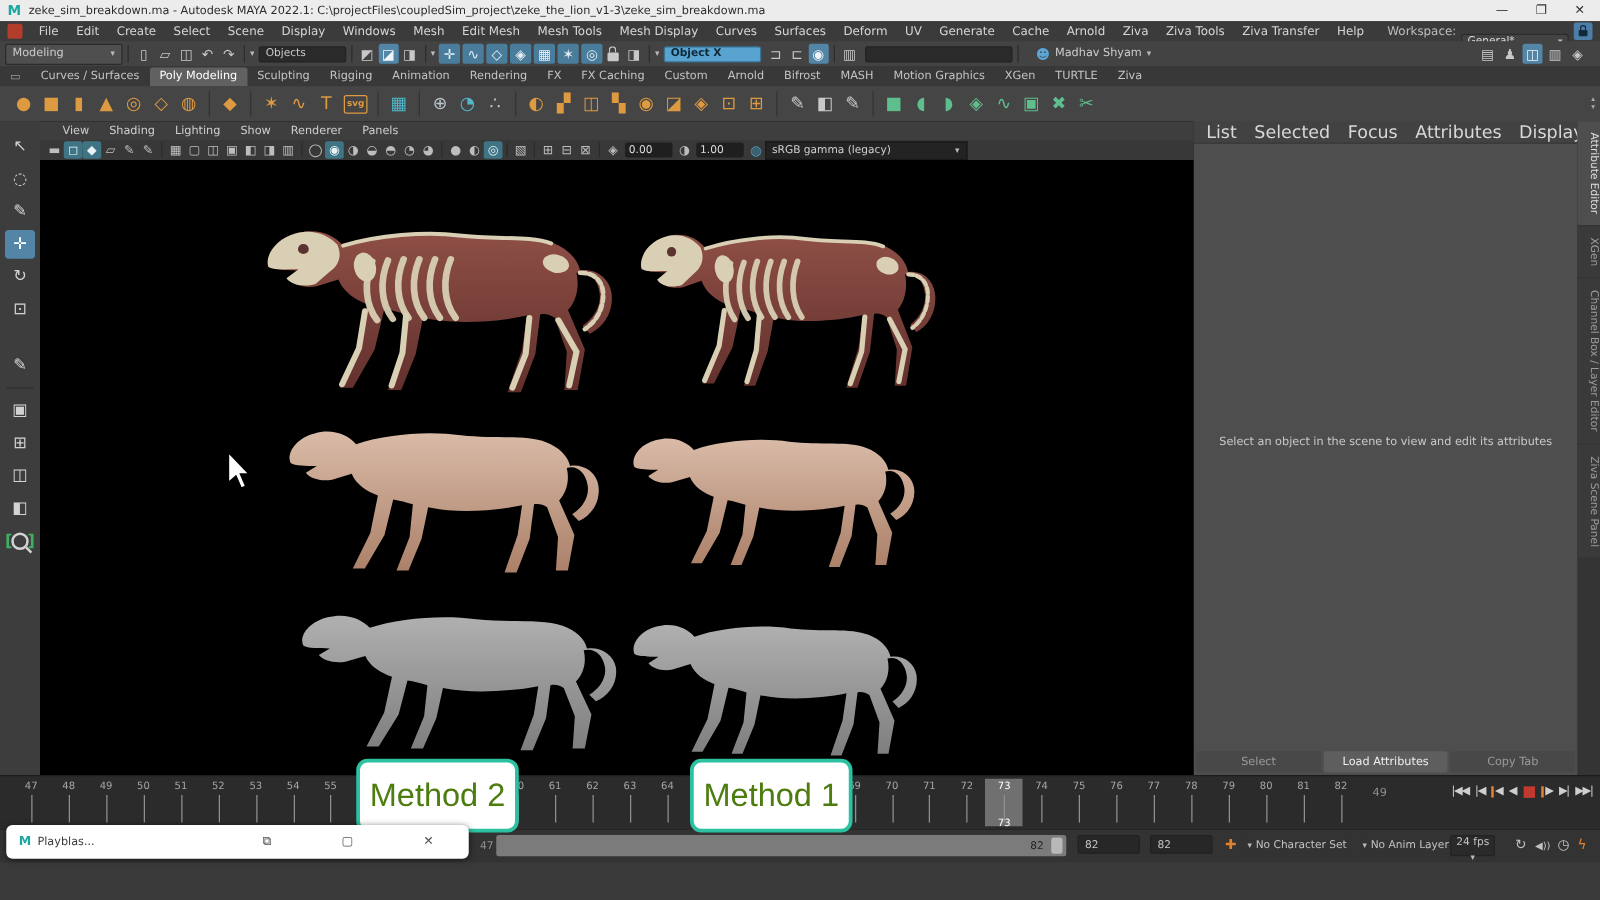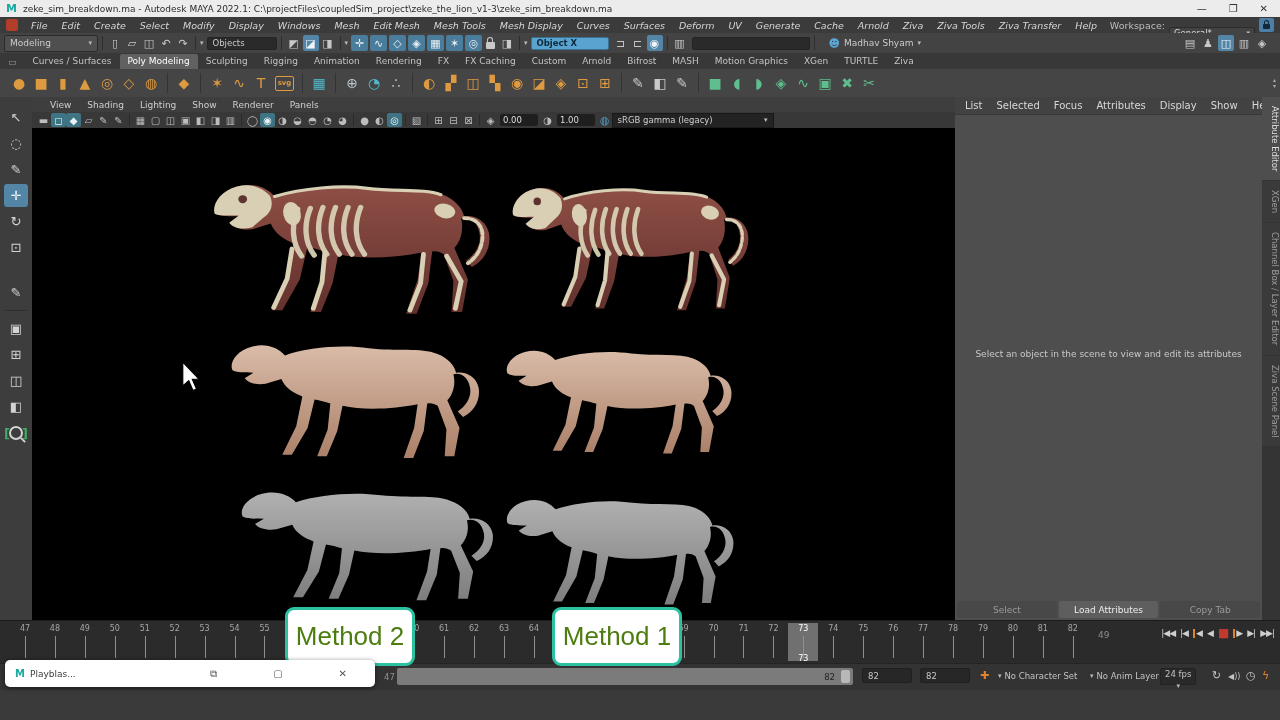--- a/index.html
+++ b/index.html
@@ -9,21 +9,21 @@
 
   
   #titlebar{position:absolute;left:0;top:0;width:1280px;height:17px;background:#ececec;display:flex;align-items:center;padding:0 6px;box-sizing:border-box;font-size:9px;color:#2b2b2b;}
   .maya-m{color:#1ba8a0;font-weight:bold;font-size:11px;margin-right:6px;}
   #win-btns{margin-left:auto;display:flex;gap:22px;color:#333;font-size:10px;margin-right:6px;}
   #win-btns span{cursor:default;}
 
   
   #menubar{position:absolute;left:0;top:17px;width:1280px;height:16px;background:#3b3b3b;display:flex;align-items:center;font-size:9.5px;color:#d6d6d6;box-sizing:border-box;padding:0 4px;}
   .app-icon{width:12px;height:12px;background:#b33d2b;border-radius:2px;margin:0 6px 0 2px;display:flex;align-items:center;justify-content:center;color:#f4d9ce;font-size:8px;font-weight:bold;}
-  .menu-item{padding:0 7px;white-space:nowrap;font-style:italic;}
+  .menu-item{padding:0 7px;white-space:nowrap;}
   #workspace{margin-left:auto;display:flex;align-items:center;gap:4px;color:#bdbdbd;}
   #workspace .field{width:86px;height:13px;background:#434343;border:1px solid #2c2c2c;display:flex;align-items:center;justify-content:space-between;padding:0 4px;color:#ddd;border-radius:2px;margin-top:16px;}
   .lock-btn{width:15px;height:14px;background:#4d7ea8;border-radius:2px;display:flex;align-items:center;justify-content:center;margin-right:2px;}
   .lock-shape{width:7px;height:5px;background:#102a3a;border-radius:1px;position:relative;margin-top:3px;}
   .lock-shape::before{content:"";position:absolute;top:-4px;left:1px;width:5px;height:4px;border:1px solid #102a3a;border-bottom:none;border-radius:3px 3px 0 0;box-sizing:border-box;}
 
   
   #statusline{position:absolute;left:0;top:33px;width:1280px;height:20px;background:#434343;display:flex;align-items:center;padding:0 4px;box-sizing:border-box;font-size:9px;color:#ccc;}
   .dd-mode{width:82px;height:15px;background:#4f4f4f;border:1px solid #2b2b2b;border-radius:2px;display:flex;align-items:center;justify-content:space-between;padding:0 5px;}
   .icon-row{display:flex;align-items:center;gap:1px;}
@@ -72,21 +72,21 @@
   .vp-icon.hl{background:#3f7485;color:#e8f3f6;}
   .vp-sep{width:1px;height:12px;background:#2a2a2a;margin:0 3px;flex:0 0 auto;}
   .vp-field{width:32px;height:12px;background:#1f1f1f;color:#ddd;font-size:8.5px;display:flex;align-items:center;padding:0 3px;border-radius:2px;margin:0 2px;flex:0 0 auto;}
   .vp-dd{width:150px;height:13px;background:#232323;border:1px solid #191919;color:#cfcfcf;font-size:8.5px;display:flex;align-items:center;justify-content:space-between;padding:0 5px;margin-left:2px;flex:0 0 auto;}
   .blue-dot{color:#4c9cc0;font-size:11px;margin-left:3px;}
   .vp-canvas{position:absolute;left:0;top:31px;right:0;bottom:0;background:#000;overflow:hidden;}
   .lion{position:absolute;}
 
   
   #rightpanel{position:absolute;left:955px;top:97px;width:307px;height:523px;background:#4e4e4e;}
-  .ae-menus{height:17px;background:#424242;display:flex;align-items:center;font-size:10px;color:#d8d8d8;padding-left:10px;border-bottom:1px solid #383838;}
+  .ae-menus{height:17px;background:#424242;display:flex;align-items:center;font-size:14px;color:#d8d8d8;padding-left:10px;border-bottom:1px solid #383838;}
   .ae-menu-item{margin-right:14px;white-space:nowrap;}
   .ae-empty{position:absolute;top:252px;left:0;right:0;text-align:center;color:#c9c9c9;font-size:9px;}
   .ae-buttons{position:absolute;bottom:2px;left:2px;right:2px;height:17px;display:flex;gap:2px;}
   .ae-btn{flex:1;background:#484848;color:#9a9a9a;font-size:9px;display:flex;align-items:center;justify-content:center;border-radius:2px;}
   .ae-btn.active{background:#5e5e5e;color:#ededed;}
 
   
   #sidetabs{position:absolute;left:1262px;top:97px;width:18px;height:523px;background:#343434;display:flex;flex-direction:column;}
   .side-tab{writing-mode:vertical-rl;font-size:8.5px;color:#9c9c9c;padding:9px 0;text-align:center;width:18px;box-sizing:border-box;margin-bottom:1px;background:#3a3a3a;white-space:nowrap;}
   .side-tab.active{background:#4e4e4e;color:#dedede;}
@@ -148,21 +148,21 @@
     </div>
   </div>
 
   <div id="menubar">
     <span class="app-icon"></span>
     <span id="menu-items" style="display:flex;">
         <span class="menu-item">File</span>
         <span class="menu-item">Edit</span>
         <span class="menu-item">Create</span>
         <span class="menu-item">Select</span>
-        <span class="menu-item">Modify</span>
+        <span class="menu-item">Scene</span>
         <span class="menu-item">Display</span>
         <span class="menu-item">Windows</span>
         <span class="menu-item">Mesh</span>
         <span class="menu-item">Edit Mesh</span>
         <span class="menu-item">Mesh Tools</span>
         <span class="menu-item">Mesh Display</span>
         <span class="menu-item">Curves</span>
         <span class="menu-item">Surfaces</span>
         <span class="menu-item">Deform</span>
         <span class="menu-item">UV</span>

